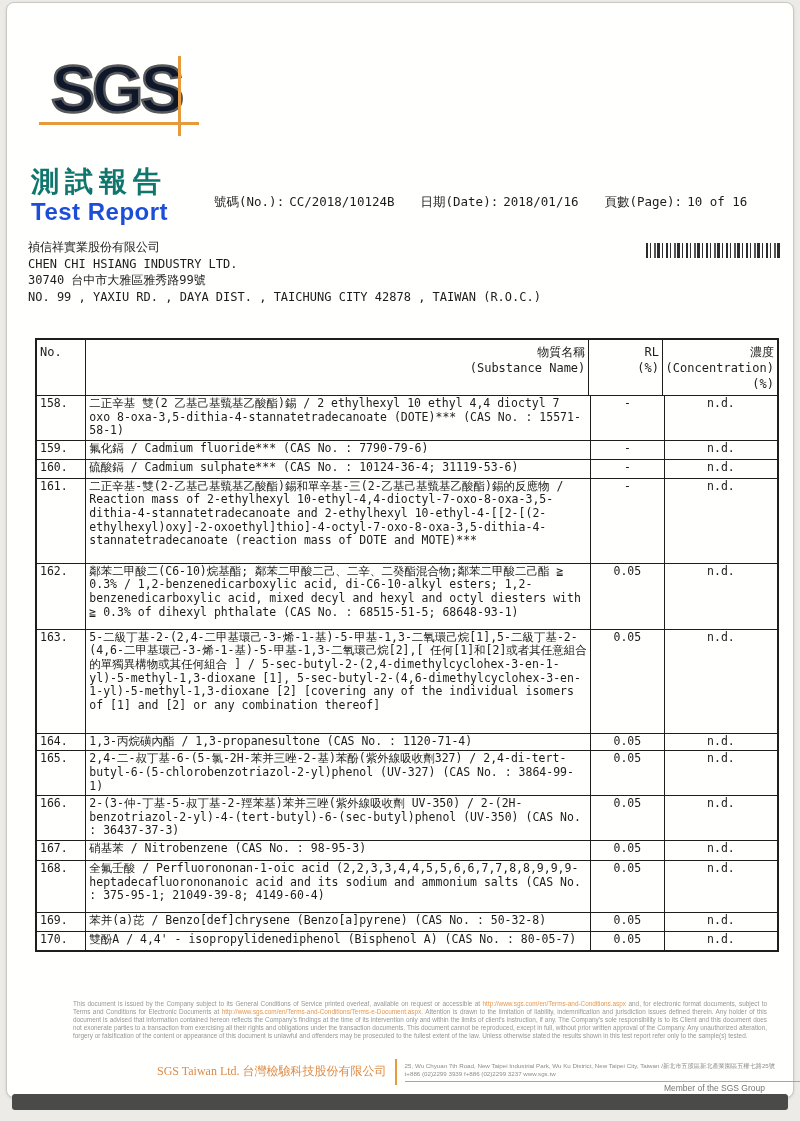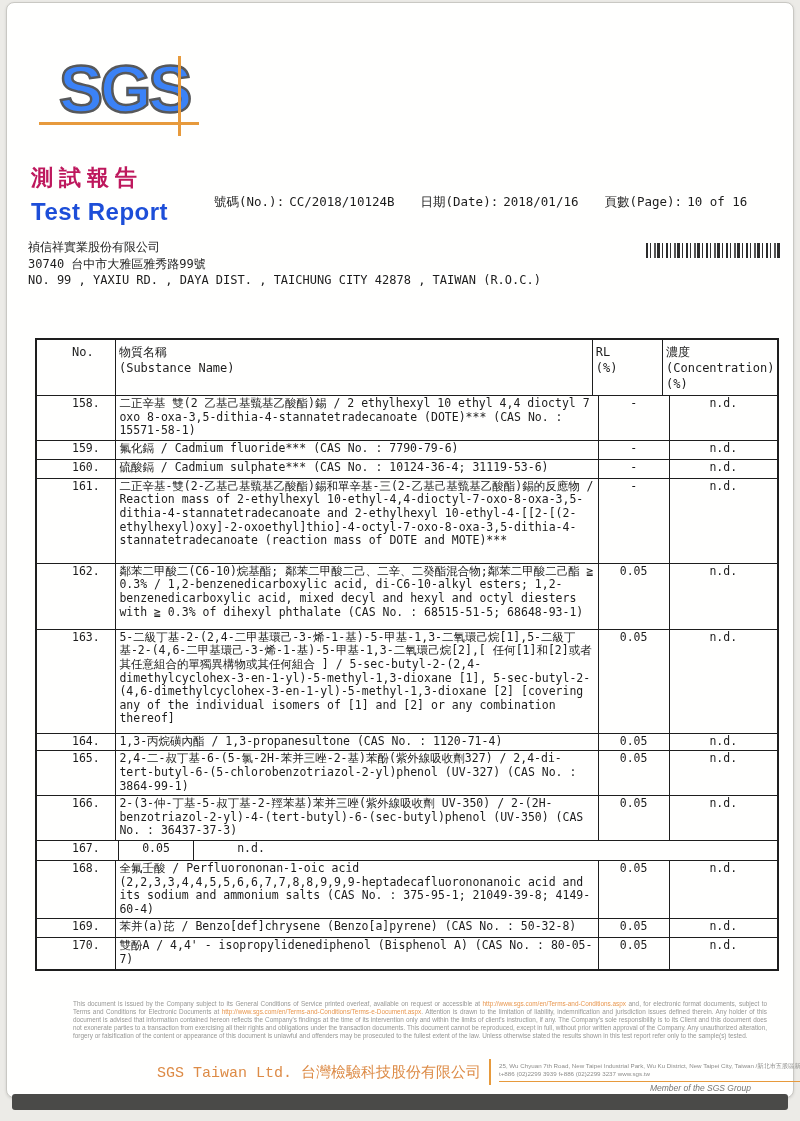--- a/index.html
+++ b/index.html
@@ -17,32 +17,32 @@
     border:1px solid #c9c8c3;
     border-radius:8px;
     box-shadow:0 1px 3px rgba(0,0,0,.12);
   }
   .shadow-band {
     position:absolute; left:12px; top:1094px; width:776px; height:16px;
     background:#4a4a48; border-radius:3px;
   }
   
   .logo-text {
-    position:absolute; left:52px; top:48px;
+    position:absolute; left:44px; top:48px;
     font-family:"Liberation Sans", sans-serif;
     font-weight:bold; font-size:66px; letter-spacing:-3px;
-    color:#3b82f6; -webkit-text-stroke:2.5px #57585a;
+    color:#0f172a; -webkit-text-stroke:2.5px #57585a;
   }
   .logo-hline { position:absolute; left:32px; top:119px; width:160px; height:3px; background:#e79a3c; }
   .logo-vline { position:absolute; left:171px; top:53px; width:3px; height:80px; background:#e79a3c; }
   
   .title-zh {
     position:absolute; left:24px; top:160px;
     font-family:"DejaVu Serif", serif; font-weight:bold;
-    font-size:22px; letter-spacing:6px; color:#be185d;
+    font-size:28px; letter-spacing:6px; color:#0f766e;
   }
   .title-en {
     position:absolute; left:24px; top:195px;
     font-family:"Liberation Sans", sans-serif; font-weight:bold;
     font-size:24px; letter-spacing:0.5px; color:#1d4ed8;
   }
   
   .meta-row {
     position:absolute; left:207px; top:191px;
     display:flex; gap:26px; font-size:12.5px; white-space:nowrap;
@@ -63,54 +63,54 @@
   }
   
   .rpt-table {
     position:absolute; left:28px; top:335px; width:744px;
     border:2px solid #1e1e1e;
     font-size:11.5px; line-height:13.6px;
   }
   .tr { display:flex; border-top:1.5px solid #1e1e1e; align-items:stretch; }
   .tr:first-child { border-top:none; }
   .td { padding:1px 3px 2px 3px; }
-  .td-no   { width:50px;  border-right:1.5px solid #1e1e1e;margin-left:32px; }
+  .td-no   { width:50px;  border-right:1.5px solid #1e1e1e; }
   .td-name { width:513px; border-right:1.5px solid #1e1e1e; }
   .td-rl   { width:75px;  border-right:1.5px solid #1e1e1e; text-align:center; }
   .td-conc { width:114px; text-align:center; }
   .thead { min-height:55px; font-size:12px; }
-  .thead .td { display:flex; flex-direction:column; justify-content:flex-start; align-items:flex-start; padding-top:4px; line-height:16px; }
+  .thead .td { display:flex; flex-direction:column; justify-content:flex-start; align-items:flex-end; padding-top:4px; line-height:16px; }
   .thead .td-no { align-items:flex-start; }
   
   .legal {
     position:absolute; left:66px; top:997px; width:694px;
     font-family:"Liberation Sans", sans-serif;
     font-size:6.4px; line-height:7.9px; color:#979795;
     text-align:justify;
   }
   .legal .link { color:#e8974f; }
   .sgs-footer-row {
     position:absolute; left:150px; top:1056px;
     display:flex; align-items:flex-start; gap:8px;
   }
   .sgs-footer-name {
-    font-family:Liberation Mono, monospace;
-    font-size:15px; color:#dd8b46; white-space:nowrap; padding-top:4px;
+    font-family:Liberation Serif, serif;
+    font-size:12px; color:#dd8b46; white-space:nowrap; padding-top:4px;
   }
   .sgs-footer-divider { width:2px; height:26px; background:#e79a3c; }
   .sgs-footer-address {
     font-family:"Liberation Sans", sans-serif;
     font-size:6.2px; line-height:8px; color:#8d8d8b;
     width:452px; padding-top:3px; padding-bottom:3px;
     border-bottom:1.5px solid #e79a3c;
   }
   .member-line {
-    position:absolute; right:42px; top:1080px;
-    font-family:"Liberation Sans", sans-serif;
-    font-size:8.5px; color:#757573;font-style:italic;
+    position:absolute; right:28px; top:1080px;
+    font-family:"Liberation Sans", sans-serif;
+    font-size:8.5px; color:#757573;
   }
 </style>
 </head>
 <body>
 
 <div class="page">
 
   <div class="logo-text">SGS</div>
   <div class="logo-hline"></div>
   <div class="logo-vline"></div>
@@ -128,20 +128,21 @@
       <span>2018/01/16</span>
     </div>
     <div class="meta-item">
       <span>頁數(Page):</span>
       <span>10 of 16</span>
     </div>
   </div>
 
   <div class="company">
     <div>禎信祥實業股份有限公司</div>
+    <div>CHEN CHI HSIANG INDUSTRY LTD.</div>
     <div>30740  台中市大雅區雅秀路99號</div>
     <div>NO. 99 , YAXIU RD. , DAYA DIST. , TAICHUNG CITY 42878 , TAIWAN (R.O.C.)</div>
   </div>
 
   <div class="barcode"></div>
 
   <div class="rpt-table">
     <div class="tr thead">
       <div class="td td-no">No.</div>
       <div class="td td-name">
@@ -208,20 +209,21 @@
       <div class="td td-conc">n.d.</div>
     </div>
     <div class="tr" style="min-height:42px">
       <div class="td td-no">166.</div>
       <div class="td td-name">2-(3-仲-丁基-5-叔丁基-2-羥苯基)苯并三唑(紫外線吸收劑 UV-350) / 2-(2H-benzotriazol-2-yl)-4-(tert-butyl)-6-(sec-butyl)phenol (UV-350) (CAS No. : 36437-37-3)</div>
       <div class="td td-rl">0.05</div>
       <div class="td td-conc">n.d.</div>
     </div>
     <div class="tr" style="min-height:20px">
       <div class="td td-no">167.</div>
+      <div class="td td-name">硝基苯 / Nitrobenzene (CAS No. : 98-95-3)</div>
       <div class="td td-rl">0.05</div>
       <div class="td td-conc">n.d.</div>
     </div>
     <div class="tr" style="min-height:52px">
       <div class="td td-no">168.</div>
       <div class="td td-name">全氟壬酸 / Perfluorononan-1-oic acid (2,2,3,3,4,4,5,5,6,6,7,7,8,8,9,9,9-heptadecafluorononanoic acid and its sodium and ammonium salts (CAS No. : 375-95-1; 21049-39-8; 4149-60-4)</div>
       <div class="td td-rl">0.05</div>
       <div class="td td-conc">n.d.</div>
     </div>
     <div class="tr" style="min-height:19px">

